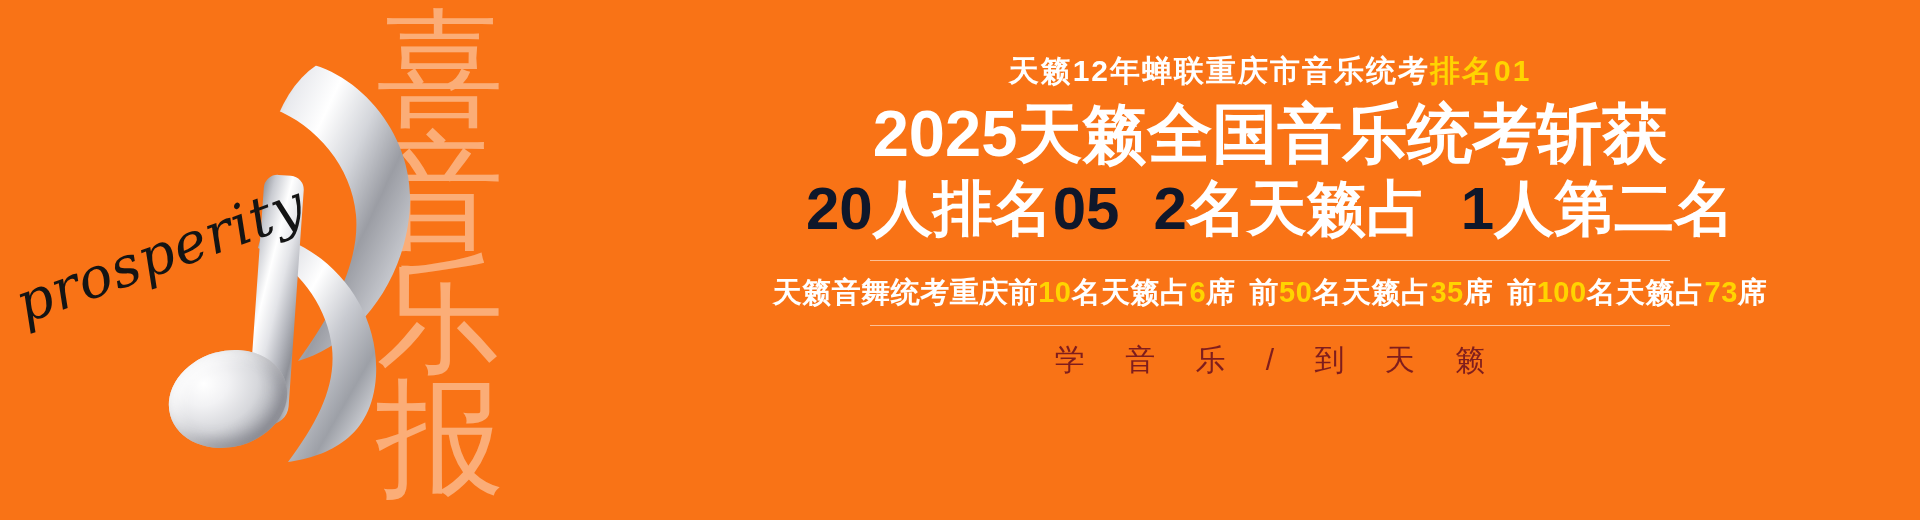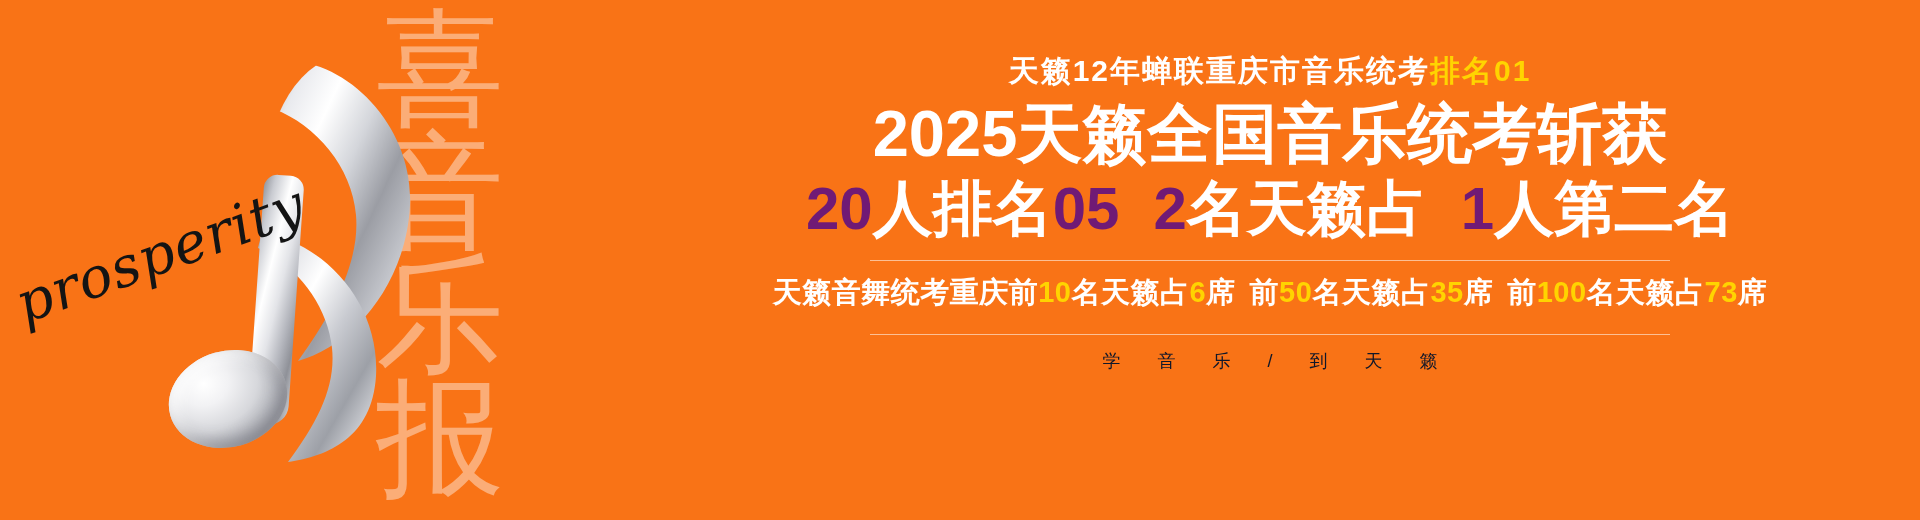--- a/index.html
+++ b/index.html
@@ -159,53 +159,53 @@
   }
 
   .results {
     font-size: 60px;
     font-weight: 900;
     color: #ffffff;
     white-space: nowrap;
     line-height: 1.12;
     margin-bottom: 16px;
   }
-  .results .num { color: #701a75; }
+  .results .num { color: #0f172a; }
   .results .gap { display: inline-block; width: 34px; }
 
   .divider {
     width: 800px;
     height: 1px;
     background: rgba(255,255,255,0.55);
     margin: 2px 0 14px 0;
   }
 
   .stats {
     font-size: 29px;
     font-weight: 700;
     color: #ffffff;
     white-space: nowrap;
     letter-spacing: 0.5px;
     line-height: 1.2;
-    margin-bottom: 22px;
+    margin-bottom: 13px;
   }
   .stats .num { color: #FFD400; }
   .stats .sp { display: inline-block; width: 14px; }
 
   .divider2 {
     width: 800px;
     height: 1px;
     background: rgba(255,255,255,0.55);
     margin: 2px 0 16px 0;
   }
 
   .tagline {
-    font-size: 18px;
+    font-size: 30px;
     font-weight: 400;
-    color: #0f172a;
+    color: #7f1d1d;
     letter-spacing: 16px;
     white-space: nowrap;
     line-height: 1.2;
     padding-left: 16px;
   }
 </style>
 </head>
 <body>
 
 <div class="banner">

